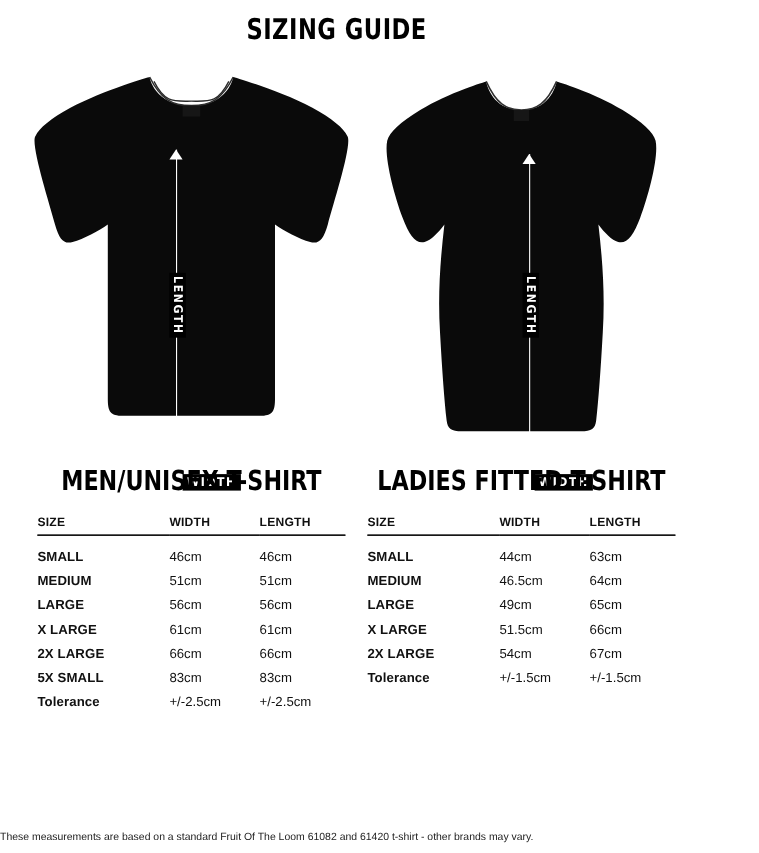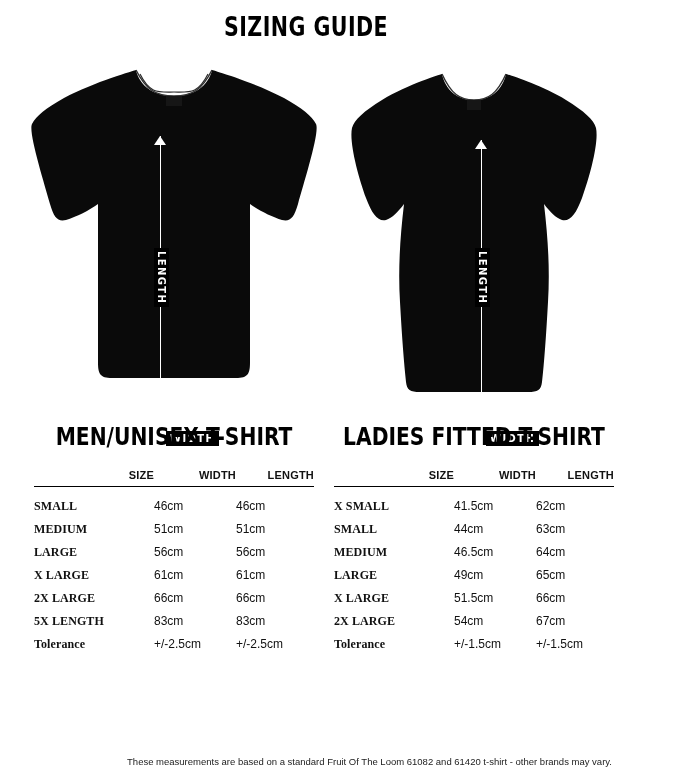--- a/index.html
+++ b/index.html
@@ -96,50 +96,49 @@
     transform: scaleX(0.9);
     color: #000;
   }
   table.size-table {
     width: 280px;
     margin: 18px auto 0 auto;
     border-collapse: collapse;
     font-size: 11.5px;
   }
   table.size-table th {
-    text-align: right;
+    text-align: left;
     font-weight: bold;
     font-size: 11px;
     padding: 0 0 5px 0;
     border-bottom: 1px solid #000;
     letter-spacing: 0.2px;
   }
   table.size-table td {
     padding: 4px 0 4px 0;
     font-size: 12px;
     vertical-align: top;
   }
   table.size-table tbody tr:first-child td {
     padding-top: 12px;
   }
   td.sz {
     font-weight: bold;
     width: 120px;
     letter-spacing: 0.1px;
-    font-family: Liberation Serif, serif;
   }
   td.w { width: 82px; }
   th.w { width: 82px; }
   th.sz { width: 120px; }
   .footnote {
     position: absolute;
     bottom: 8px;
     left: 0;
     right: 0;
-    text-align: right;
+    text-align: left;
     font-size: 9.5px;
     color: #222;
   }
 </style>
 </head>
 <body>
 
 <div class="page">
 
   <div class="title">SIZING GUIDE</div>
@@ -217,21 +216,21 @@
             <td class="sz">X LARGE</td>
             <td class="w">61cm</td>
             <td>61cm</td>
           </tr>
           <tr>
             <td class="sz">2X LARGE</td>
             <td class="w">66cm</td>
             <td>66cm</td>
           </tr>
           <tr>
-            <td class="sz">5X LENGTH</td>
+            <td class="sz">5X SMALL</td>
             <td class="w">83cm</td>
             <td>83cm</td>
           </tr>
           <tr>
             <td class="sz">Tolerance</td>
             <td class="w">+/-2.5cm</td>
             <td>+/-2.5cm</td>
           </tr>
         </tbody>
       </table>
@@ -283,25 +282,20 @@
       <table class="size-table">
         <thead>
           <tr>
             <th class="sz">SIZE</th>
             <th class="w">WIDTH</th>
             <th>LENGTH</th>
           </tr>
         </thead>
         <tbody>
           <tr>
-            <td class="sz">X SMALL</td>
-            <td class="w">41.5cm</td>
-            <td>62cm</td>
-          </tr>
-          <tr>
             <td class="sz">SMALL</td>
             <td class="w">44cm</td>
             <td>63cm</td>
           </tr>
           <tr>
             <td class="sz">MEDIUM</td>
             <td class="w">46.5cm</td>
             <td>64cm</td>
           </tr>
           <tr>

